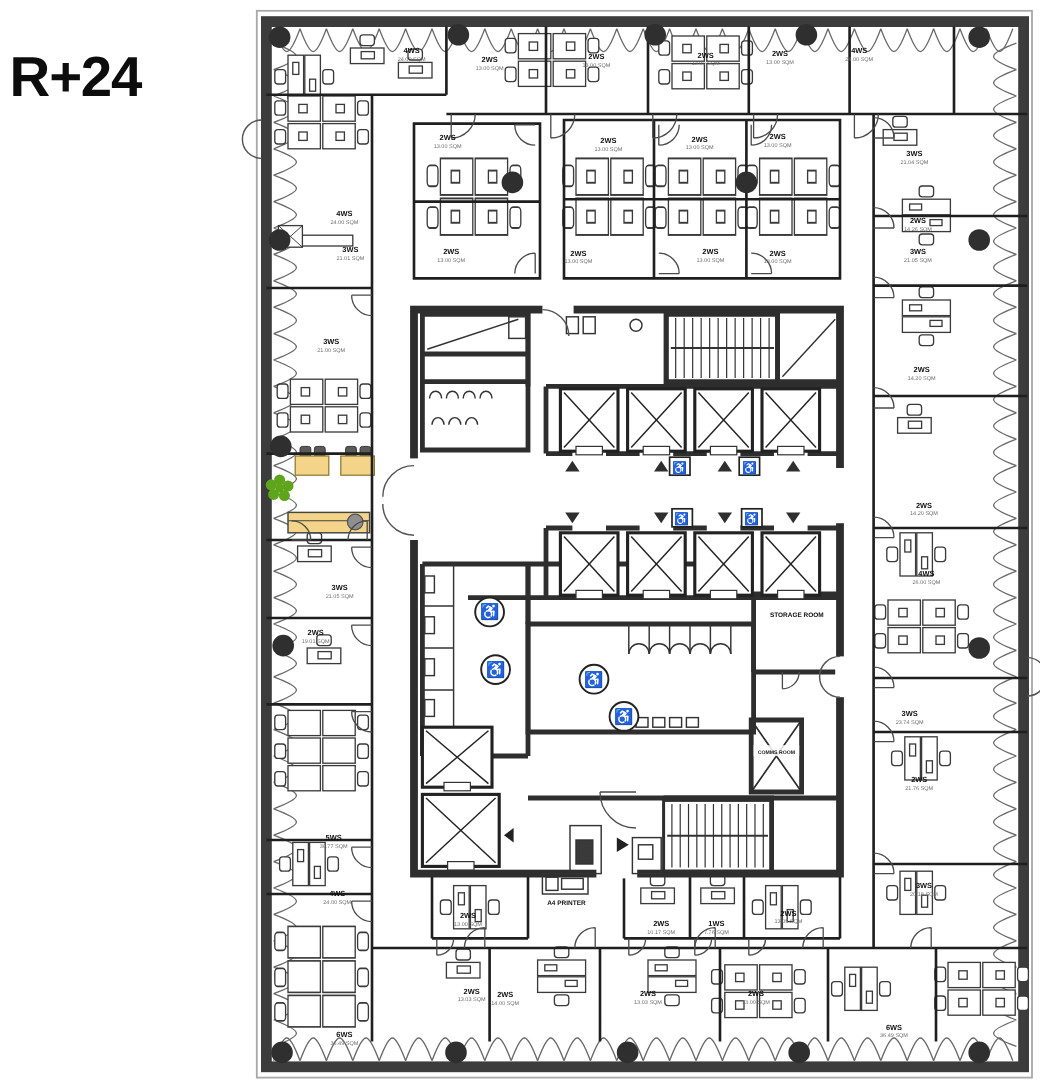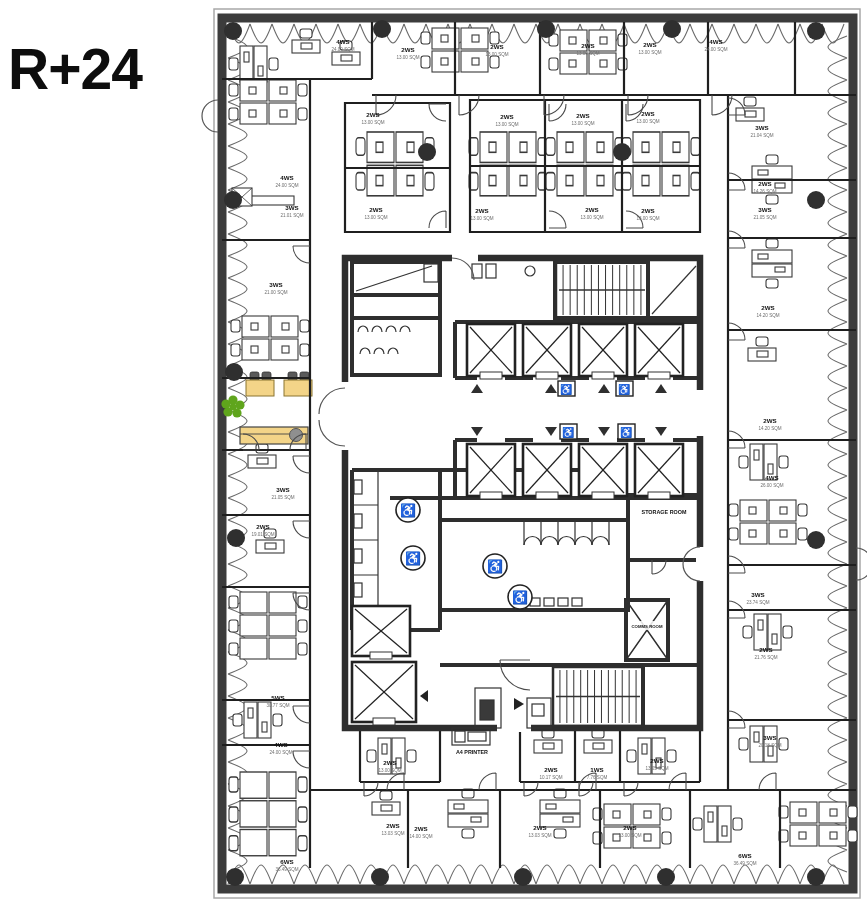--- a/index.html
+++ b/index.html
@@ -1,17 +1,17 @@
 <!DOCTYPE html>
 <html><head>
 <meta charset="utf-8">
 <style>
   html,body{margin:0;padding:0;background:#ffffff;}
   .stage{position:relative;width:867px;height:906px;background:#fff;font-family:"Liberation Sans",sans-serif;overflow:hidden;}
-  .floor-label{position:absolute;left:8px;top:36px;font-size:57px;font-weight:800;color:#0d0d0d;letter-spacing:-1px;font-family:"Liberation Sans",sans-serif;text-align:right;}
+  .floor-label{position:absolute;left:8px;top:36px;font-size:47px;font-weight:800;color:#0d0d0d;letter-spacing:-1px;font-family:"Liberation Sans",sans-serif;text-align:right;}
   svg{position:absolute;left:0;top:0;}
   svg text{font-family:"Liberation Sans",sans-serif;}
   .rl{font-weight:bold;font-size:6.2px;fill:#111;}
   .ra{font-size:4.6px;fill:#6f6f6f;}
   .core-label{font-weight:bold;font-size:5.4px;fill:#111;}
   .comms-label{font-weight:bold;font-size:4.3px;fill:#111;}
 </style>
 </head>
 <body>
 

